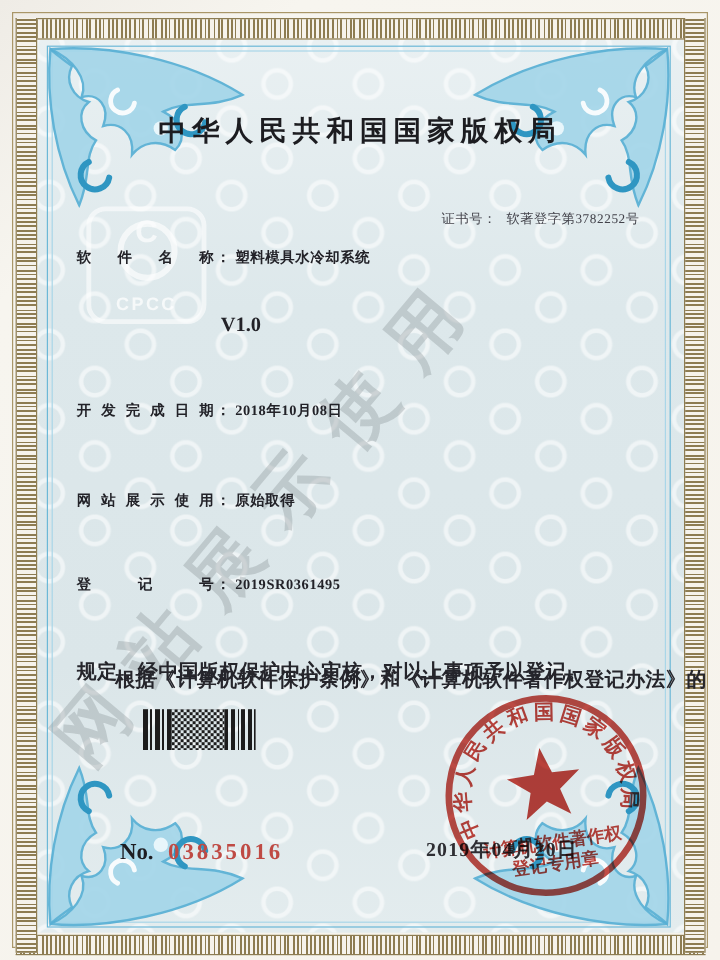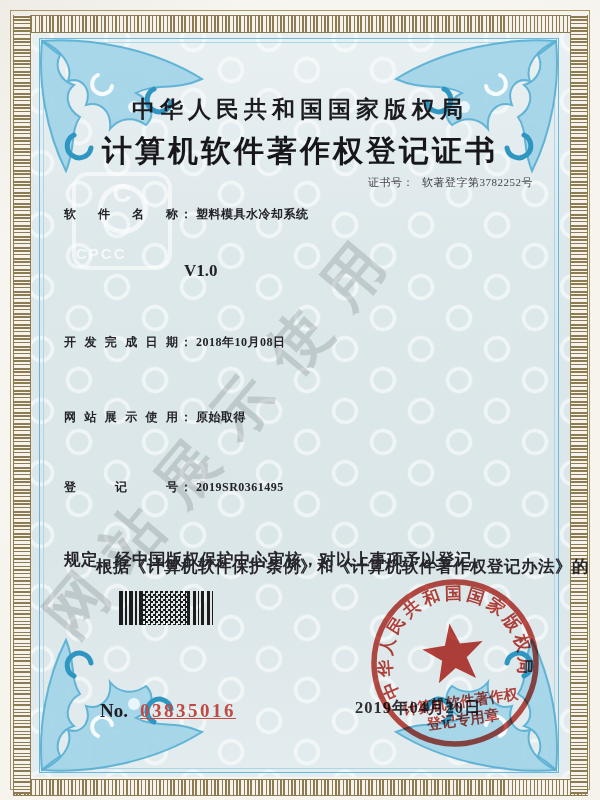--- a/index.html
+++ b/index.html
@@ -36,21 +36,21 @@
   .corner{position:absolute;width:168px;height:138px;pointer-events:none;}
   .corner.tl{left:38px;top:37px;}
   .corner.tr{right:40px;top:37px;transform:scaleX(-1);}
   .corner.bl{left:38px;bottom:26px;transform:scaleY(-1);}
   .corner.br{right:40px;bottom:26px;transform:scale(-1,-1);}
 
   
   .cpcc{position:absolute;left:72px;top:172px;width:92px;height:90px;border:4px solid rgba(255,255,255,.7);border-radius:16px;opacity:.85;}
   .cpcc .c-ring{position:absolute;left:22px;top:8px;width:40px;height:40px;border:5px solid rgba(255,255,255,.75);border-radius:50%;}
   .cpcc .c-glyph{position:absolute;left:0;top:2px;width:100%;text-align:center;font:bold 26px "Liberation Sans",sans-serif;color:rgba(255,255,255,.8);}
-  .cpcc .c-text{position:absolute;bottom:4px;width:100%;text-align:left;font:bold 15px "Liberation Sans",sans-serif;letter-spacing:2px;color:rgba(255,255,255,.85);}
+  .cpcc .c-text{position:absolute;bottom:4px;width:100%;text-align:center;font:bold 15px "Liberation Sans",sans-serif;letter-spacing:2px;color:rgba(255,255,255,.85);}
 
   
   .wm-diagonal{position:absolute;left:58px;top:588px;transform:rotate(-50deg);transform-origin:0 50%;
       font-size:60px;letter-spacing:26px;white-space:nowrap;color:rgba(123,131,137,.30);font-weight:bold;}
 
   .authority{position:absolute;left:0;top:94px;width:100%;text-align:center;font-size:23px;font-weight:bold;letter-spacing:5px;color:#1c1c20;}
   .cert-title{position:absolute;left:0;top:131px;width:100%;text-align:center;font-size:30px;font-weight:bold;letter-spacing:3px;color:#17171b;}
   .cert-no{position:absolute;left:368px;top:175px;font-size:11px;color:#42424a;letter-spacing:.5px;}
   .cert-no .lbl{margin-right:8px;}
 
@@ -69,21 +69,21 @@
   .bc-left{width:24px;height:100%;background:repeating-linear-gradient(90deg,#1c1c1c 0 4px,rgba(0,0,0,0) 4px 6px,#1c1c1c 6px 7.5px,rgba(0,0,0,0) 7.5px 10px);}
   .bc-mid{width:44px;height:100%;background:
       repeating-conic-gradient(#1c1c1c 0% 25%,rgba(0,0,0,0) 0% 50%);
       background-size:5px 5px;}
   .bc-right{width:26px;height:100%;background:repeating-linear-gradient(90deg,#1c1c1c 0 3px,rgba(0,0,0,0) 3px 5.5px,#1c1c1c 5.5px 9px,rgba(0,0,0,0) 9px 11px,#1c1c1c 11px 12px,rgba(0,0,0,0) 12px 14px);}
 
   .issue-date{position:absolute;left:355px;top:697px;font-size:16.5px;font-weight:600;color:#2e2e33;letter-spacing:1px;}
 
   .serial{position:absolute;left:100px;top:700px;font-size:19px;color:#1d1d22;}
   .serial .no-lbl{font-weight:bold;margin-right:12px;}
-  .serial .no-val{color:#bf4a44;letter-spacing:2.5px;font-weight:600;text-decoration:underline;}
+  .serial .no-val{color:#bf4a44;letter-spacing:2.5px;font-weight:600;}
 
   .seal{position:absolute;left:366px;top:574px;width:178px;height:178px;mix-blend-mode:multiply;opacity:.92;}
 </style>
 </head>
 <body>
 
 <div class="page">
 
   <div class="content"></div>
 
@@ -130,21 +130,20 @@
 
   <div class="cpcc">
     <div class="c-ring"></div>
     <div class="c-glyph">C</div>
     <div class="c-text">CPCC</div>
   </div>
 
   <div class="wm-diagonal">网站展示使用</div>
 
   <div class="authority">中华人民共和国国家版权局</div>
-  <div class="cert-title">计算机软件著作权登记证书</div>
   <div class="cert-no">
     <span class="lbl">证书号：</span><span>软著登字第3782252号</span>
   </div>
 
   <div class="row" style="top:206px;">
     <span class="lbl">软件名称</span><span class="colon">：</span><span class="val">塑料模具水冷却系统</span>
   </div>
   <div class="row-sub" style="top:232px;margin-top:29px;">V1.0</div>
   <div class="row" style="top:334px;">
     <span class="lbl">开发完成日期</span><span class="colon">：</span><span class="val">2018年10月08日</span>

